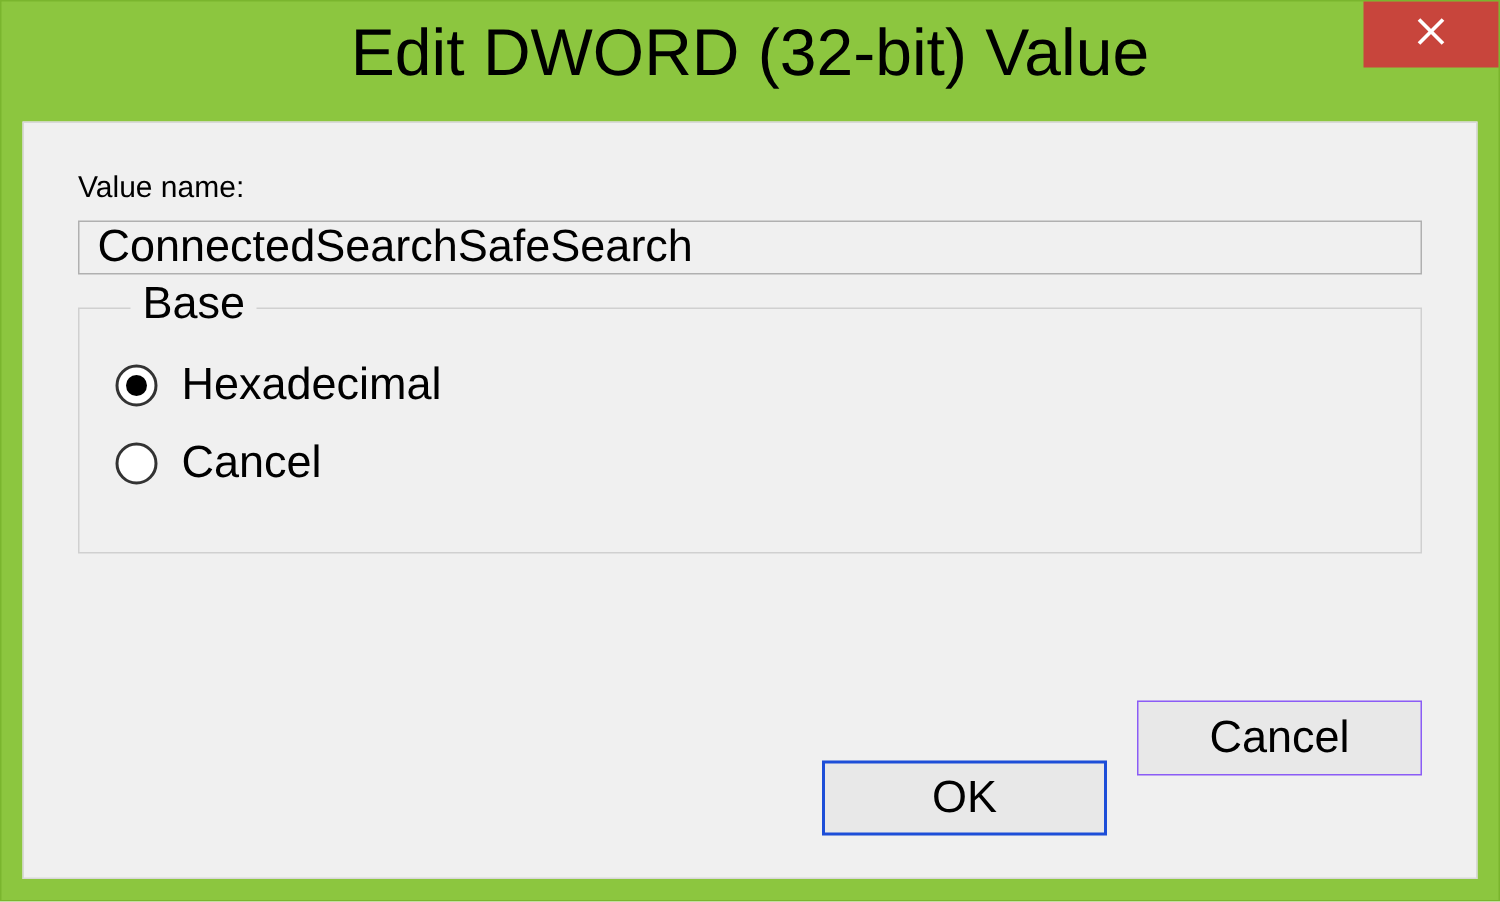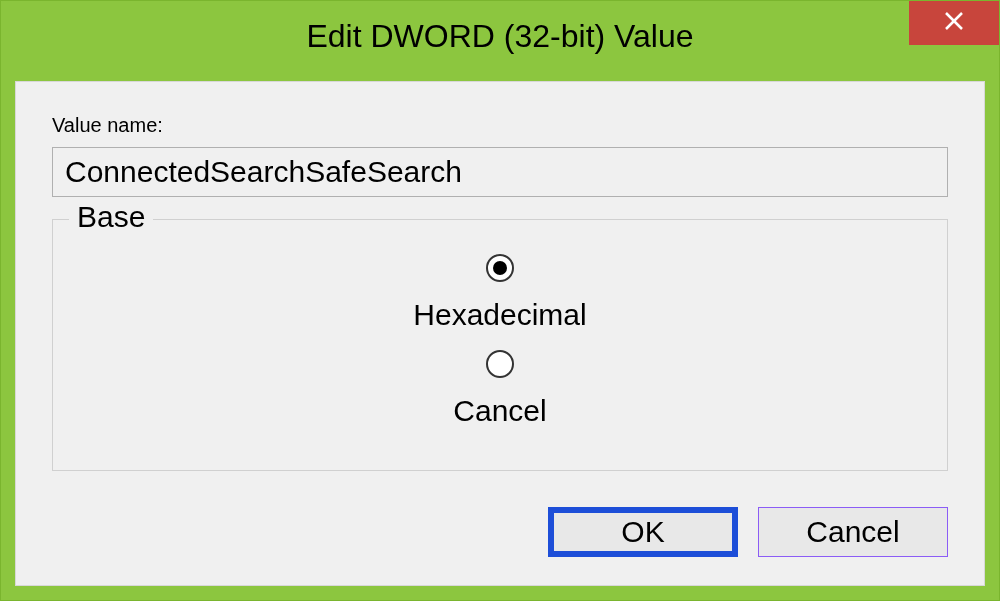--- a/index.html
+++ b/index.html
@@ -22,21 +22,21 @@
       position: relative;
     }
     .titlebar {
       height: 70px;
       display: flex;
       align-items: center;
       justify-content: center;
       position: relative;
     }
     .title-text {
-      font-size: 32px;
+      font-size: 44px;
       color: #000;
       font-weight: 400;
     }
     .close-btn {
       position: absolute;
       top: 0;
       right: 0;
       width: 90px;
       height: 44px;
       background: #c8453c;
@@ -59,21 +59,21 @@
       border: 1px solid #d8d8d8;
       padding: 32px 36px 28px 36px;
     }
     .label {
       font-size: 20px;
       color: #000;
       margin-bottom: 10px;
     }
     .text-input-readonly {
       width: 100%;
-      height: 50px;
+      height: 36px;
       background: #f0f0f0;
       border: 1px solid #b0b0b0;
       font-size: 30px;
       padding: 4px 12px;
       color: #000;
       font-family: inherit;
       margin-bottom: 30px;
     }
     .row {
       display: flex;
@@ -100,33 +100,32 @@
     .fieldset {
       flex: 1;
       border: 1px solid #d0d0d0;
       position: relative;
       padding: 24px 24px 24px 24px;
       margin-top: -8px;
     }
     .fieldset-legend {
       position: absolute;
       top: -20px;
-      left: 16px;
+      left: 34px;
       background: #f0f0f0;
       padding: 0 8px;
       font-size: 30px;
       color: #000;
     }
     .radio-row {
       display: flex;
       align-items: center;
       gap: 16px;
       margin: 10px 0 18px 0;
       cursor: pointer;
-      flex-direction: column;
     }
     .radio-circle {
       width: 28px;
       height: 28px;
       border: 2px solid #333;
       border-radius: 50%;
       display: flex;
       align-items: center;
       justify-content: center;
       background: #fff;
@@ -154,21 +153,22 @@
       font-size: 30px;
       font-family: inherit;
       color: #000;
       display: flex;
       align-items: center;
       justify-content: center;
       cursor: pointer;
       background: #e8e8e8;
     }
     .btn-default {
-      border: 6px solid #1d4ed8;
+      border: 2px solid #1d4ed8;
+      margin-top: 40px;
     }
     .btn-normal {
       border: 1px solid #8b5cf6;
     }
   </style>
 </head>
 <body>
 
 <div class="window">
   <div class="titlebar">

